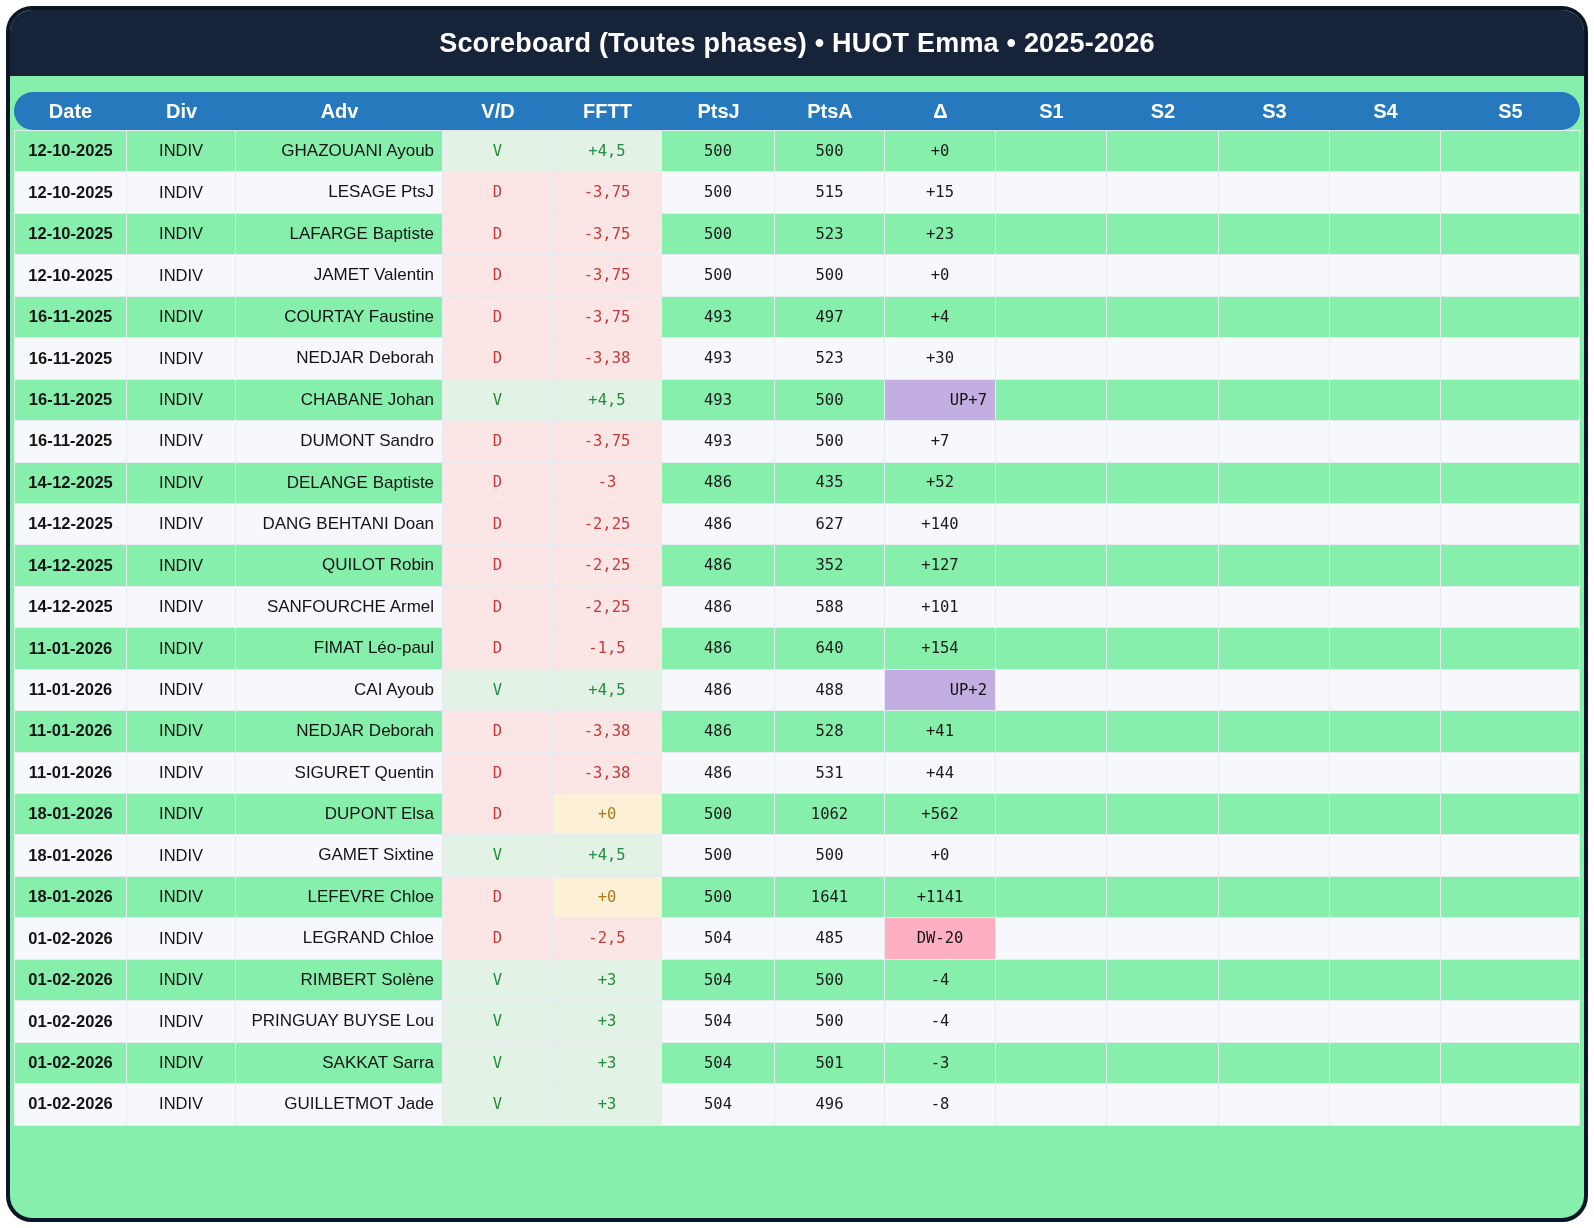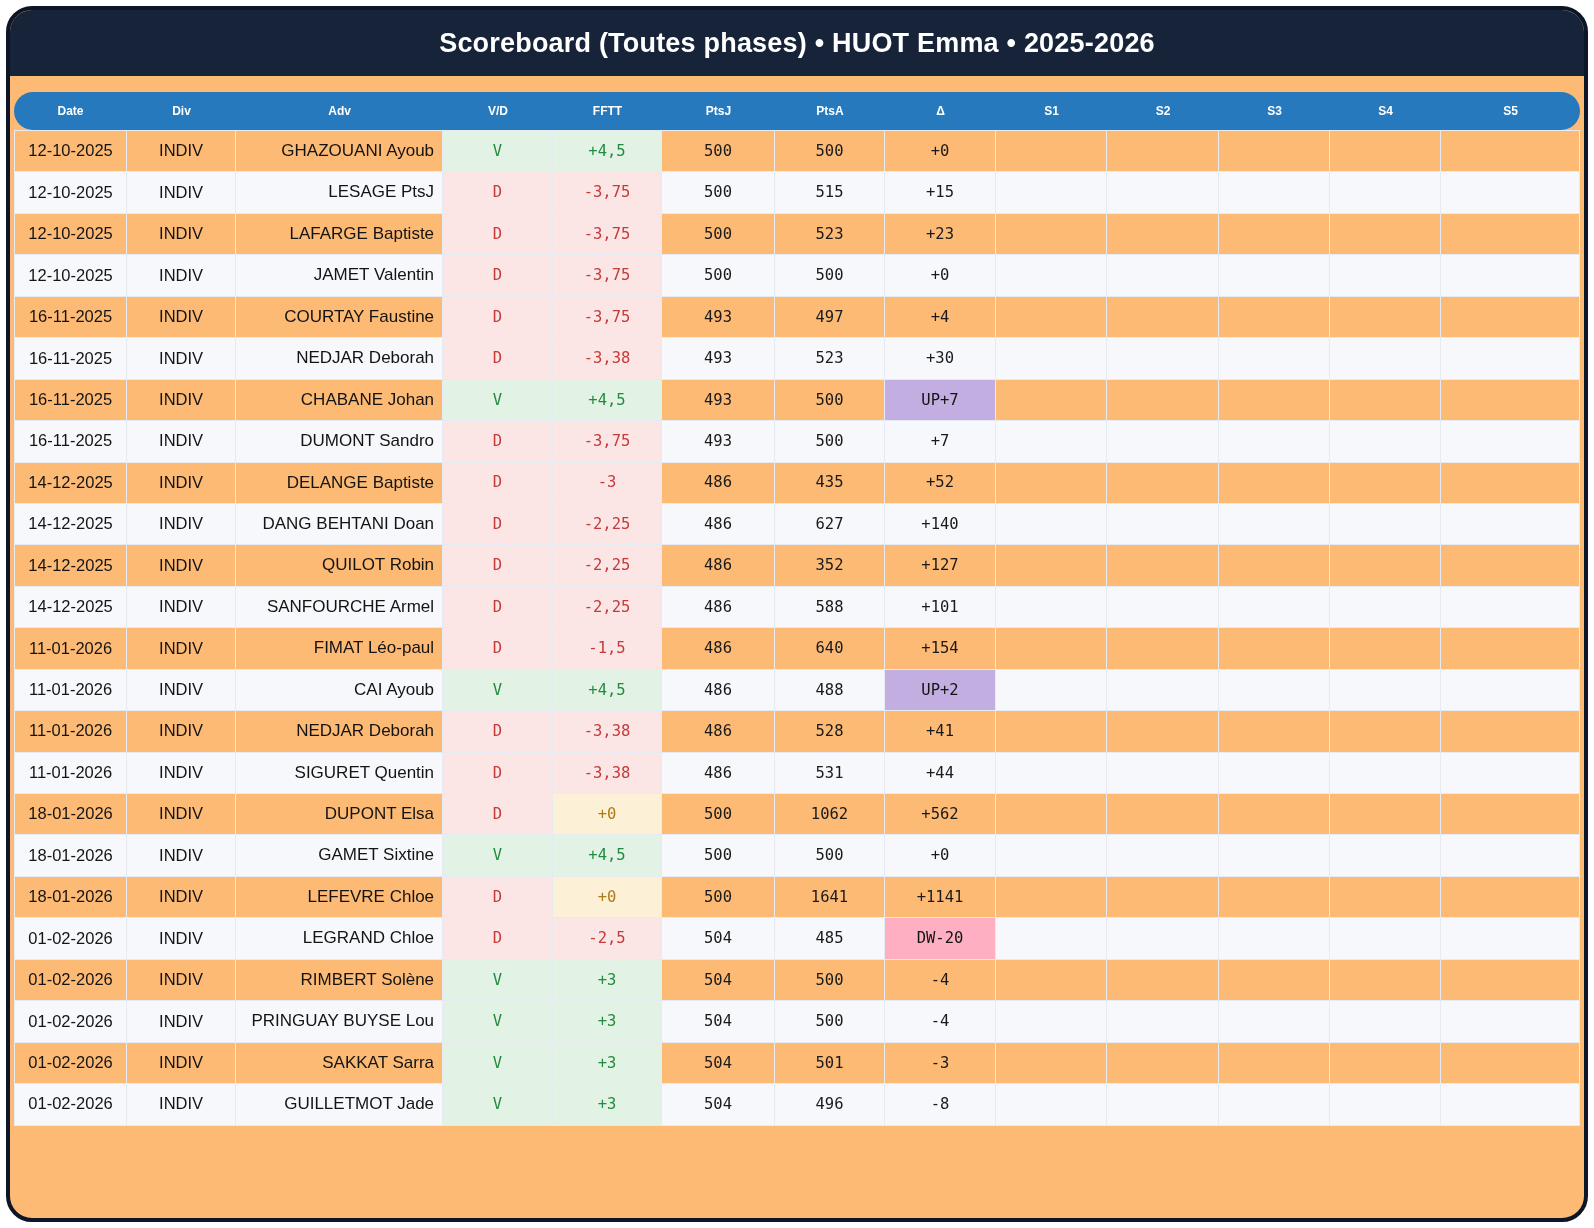--- a/index.html
+++ b/index.html
@@ -4,60 +4,60 @@
 <style>
   html,body{margin:0;padding:0;background:#ffffff;}
   body{
     width:1594px;height:1228px;box-sizing:border-box;padding:6px;
     font-family:"Liberation Sans", sans-serif;
     -webkit-font-smoothing:antialiased;
   }
   .card{
     box-sizing:border-box;width:100%;height:100%;
     border:4px solid #0d1626;border-radius:26px;overflow:hidden;
-    background:#fdba74;display:flex;flex-direction:column;
+    background:#86efac;display:flex;flex-direction:column;
   }
   .title-bar{
     background:#172339;height:66px;flex:0 0 66px;
     display:flex;align-items:center;justify-content:center;
   }
   .title-bar h1{
     margin:0;color:#ffffff;font-size:27px;font-weight:700;letter-spacing:.2px;
   }
   .content{padding:16px 4px 0 4px;}
   table{
     width:100%;border-collapse:separate;border-spacing:0;table-layout:fixed;
   }
   col.c-date{width:7.22%} col.c-div{width:6.96%} col.c-adv{width:13.22%}
   col.c-vd{width:7.02%}  col.c-fftt{width:6.96%} col.c-ptsj{width:7.22%}
   col.c-ptsa{width:7.02%} col.c-delta{width:7.09%}
   col.c-s1{width:7.09%} col.c-s2{width:7.15%} col.c-s3{width:7.09%}
   col.c-s4{width:7.09%} col.c-s5{width:8.87%}
   thead th{
-    background:#2779bd;color:#ffffff;font-size:12px;font-weight:700;
+    background:#2779bd;color:#ffffff;font-size:20px;font-weight:700;
     height:38px;padding:0 4px;border:none;
   }
   thead th:first-child{border-radius:19px 0 0 19px;}
   thead th:last-child{border-radius:0 19px 19px 0;}
   tbody td{
     border-right:1px solid #e6ebf3;border-bottom:1px solid #e6ebf3;
     padding:9px 8px;text-align:center;vertical-align:middle;
     font-size:16.5px;color:#141414;line-height:1.32;background-clip:padding-box;
   }
-  tbody tr td:first-child{border-left:1px solid #e6ebf3;}
+  tbody tr td:first-child{border-left:1px solid #e6ebf3;font-weight:bold;}
   tbody tr:first-child td{border-top:1px solid #e6ebf3;}
   tbody tr:nth-child(even) td{background-color:#f6f8fc;}
   td.adv{text-align:right;padding-left:14px;font-size:17px;}
   td.mono{font-family:"DejaVu Sans Mono","Liberation Mono",monospace;font-size:15.5px;color:#1a1a1a;}
   td.win {background-color:#e2f2e5 !important;color:#228b3d;}
   td.loss{background-color:#fce6e5 !important;color:#c53a3a;}
   td.f-pos {background-color:#e2f2e5 !important;color:#228b3d;}
   td.f-neg {background-color:#fce6e5 !important;color:#c53a3a;}
   td.f-zero{background-color:#fcf1d6 !important;color:#ad7a18;}
-  td.d-up  {background-color:#c2aee0 !important;color:#141414;}
+  td.d-up  {background-color:#c2aee0 !important;color:#141414;text-align:right;}
   td.d-down{background-color:#ffafc2 !important;color:#141414;}
 </style>
 </head>
 <body>
 
 <div class="card">
   <div class="title-bar">
     <h1>Scoreboard (Toutes phases) • HUOT Emma • 2025-2026</h1>
   </div>
   <div class="content">

